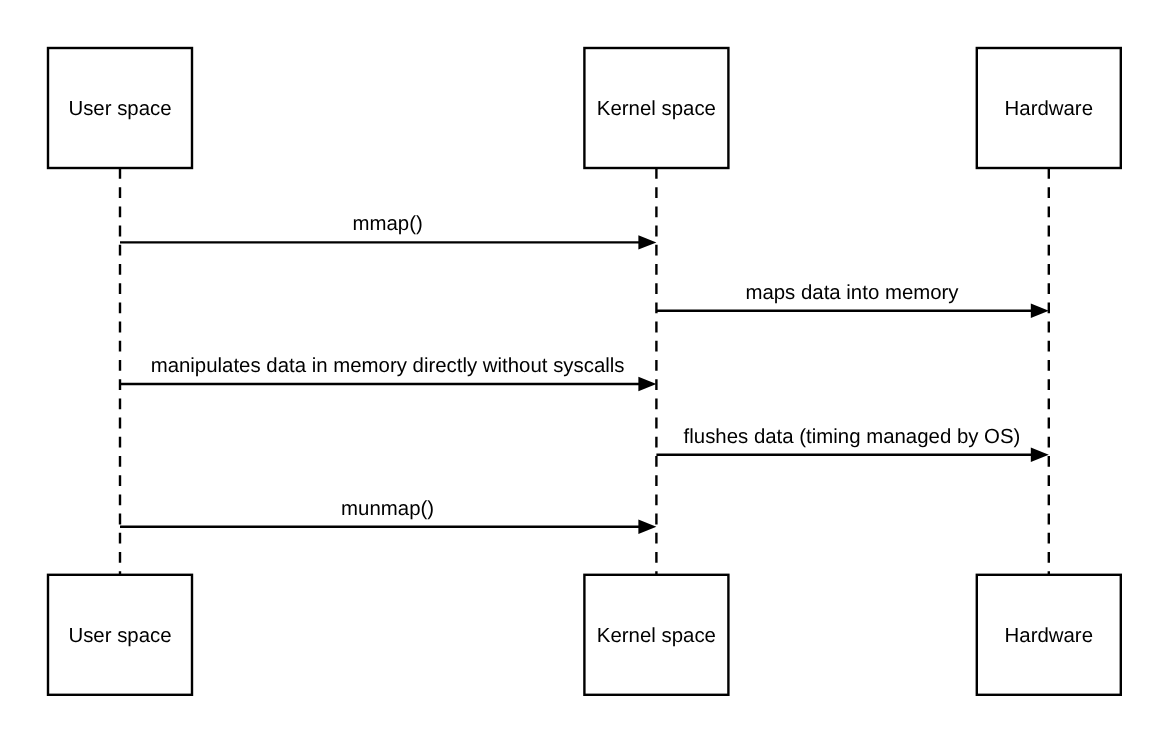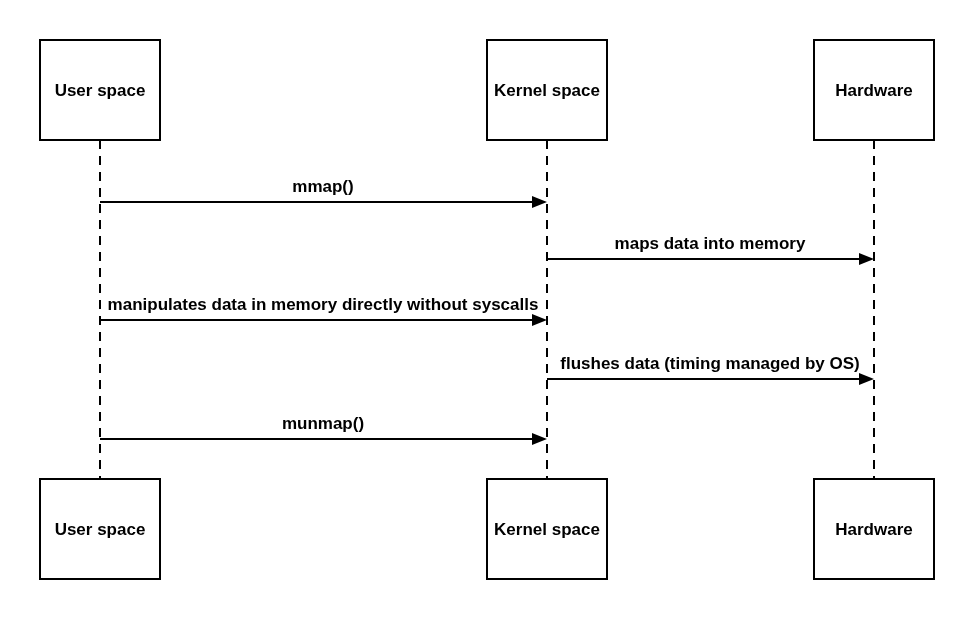--- a/index.html
+++ b/index.html
@@ -2,21 +2,20 @@
 <html><head>
 <meta charset="utf-8">
 <style>
   html, body { margin: 0; padding: 0; background: #ffffff; }
   .canvas {
     position: relative;
     width: 974px;
     height: 620px;
     background: #ffffff;
     overflow: hidden;
-    font-weight: bold;
   }
   svg text {
     font-family: "Liberation Sans", sans-serif;
     font-size: 17px;
     fill: #000000;
   }
   .actor-box { fill: #ffffff; stroke: #000000; stroke-width: 2; }
   .actor-label { text-anchor: middle; }
   .lifeline { stroke: #000000; stroke-width: 2; stroke-dasharray: 9 7; }
   .msg-line { stroke: #000000; stroke-width: 2; }

